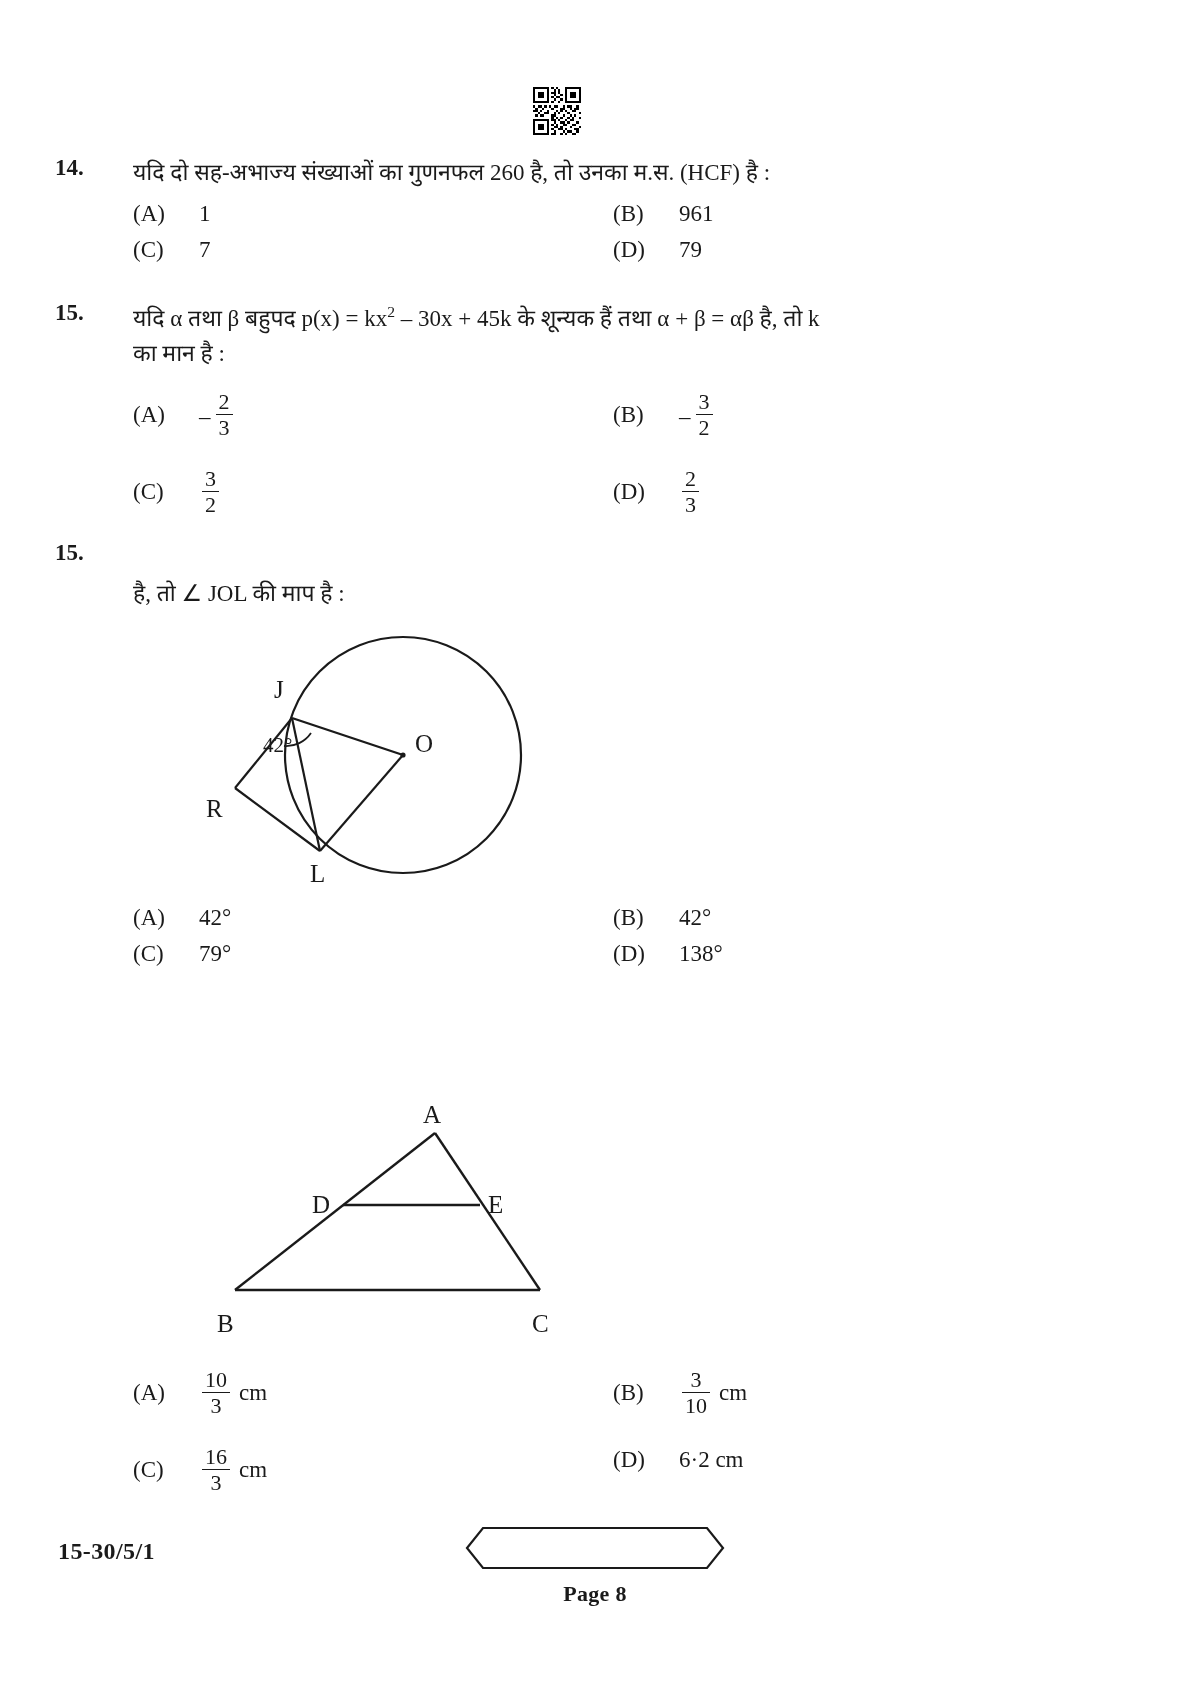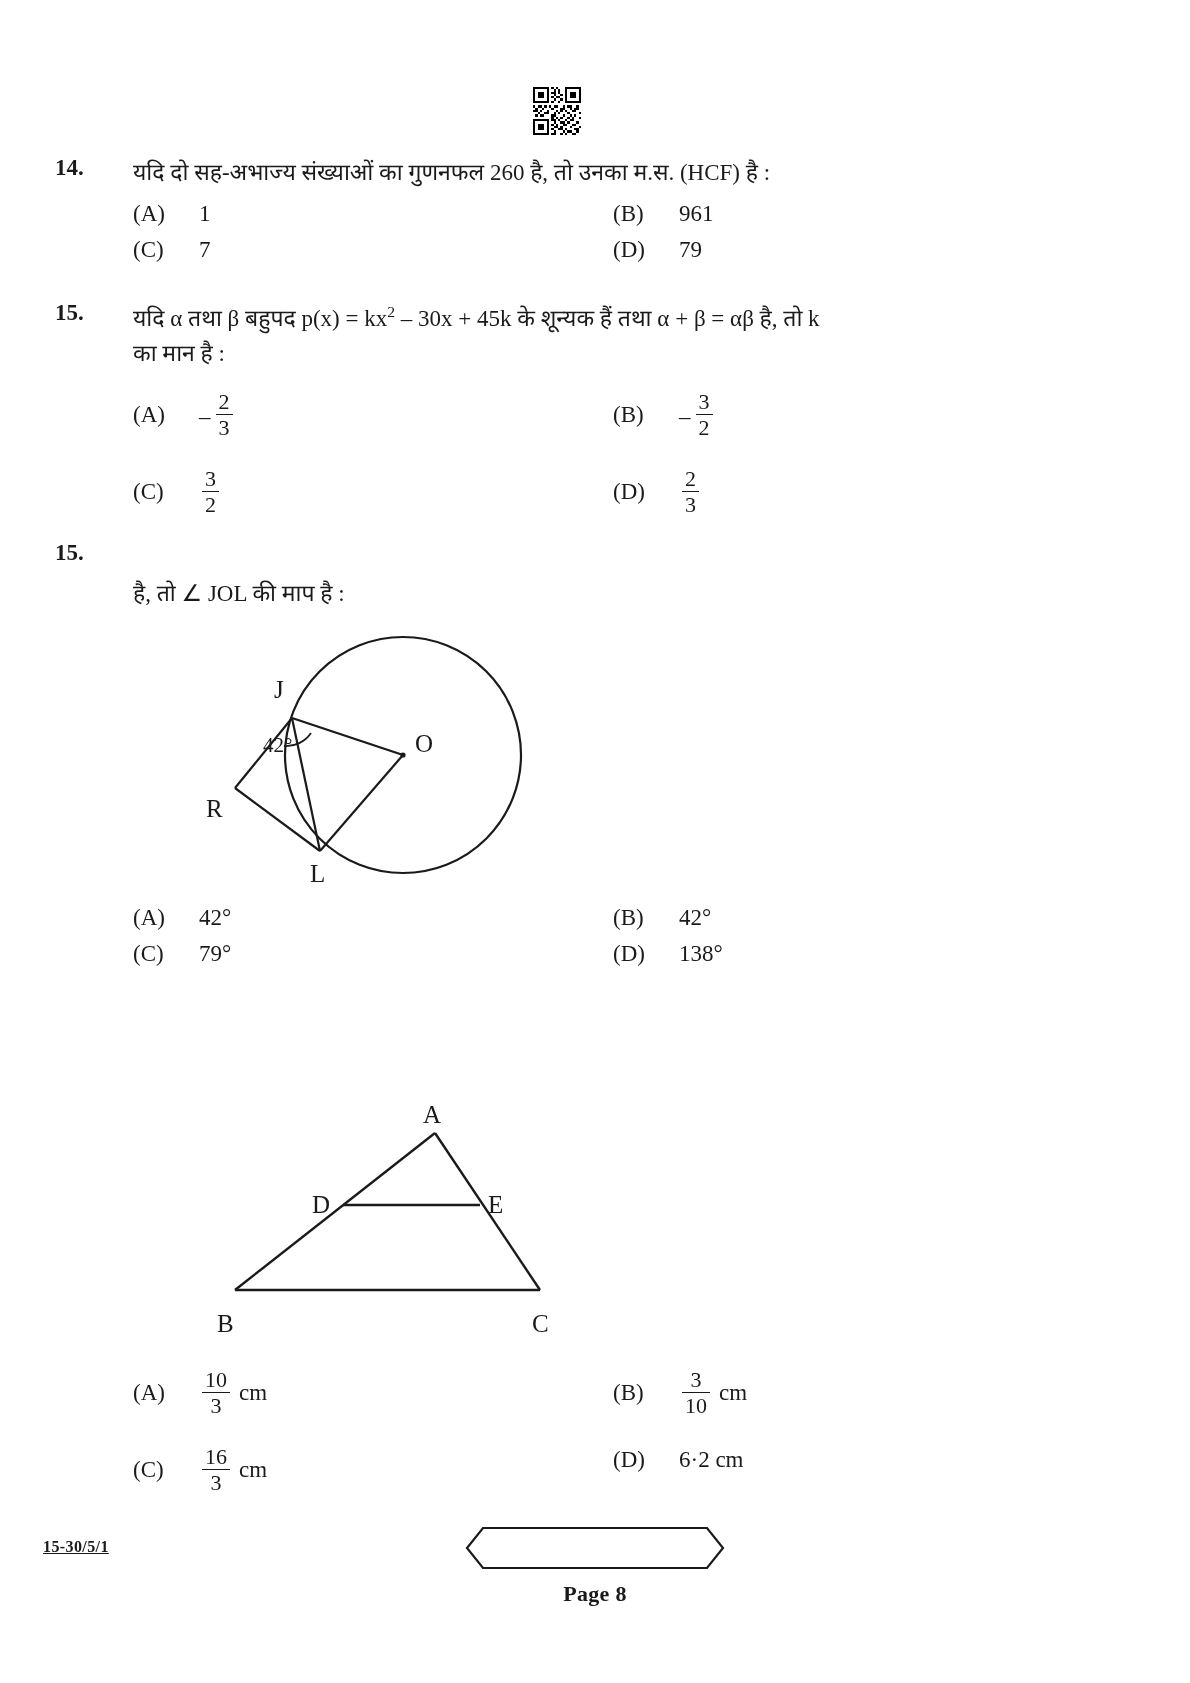--- a/index.html
+++ b/index.html
@@ -107,26 +107,25 @@
     margin-right: 2px;
   }
   .unit { margin-left: 6px; text-align: right; }
 
   
   .figure { position: absolute; }
 
   
   .footer-left {
     position: absolute;
-    left: 43px;
+    left: 58px;
     top: 1538px;
-    font-size: 16px;
+    font-size: 24px;
     font-weight: bold;
     letter-spacing: 0.4px;
-    text-decoration: underline;
   }
   .footer-center {
     position: absolute;
     left: 50%;
     transform: translateX(-50%);
     top: 1526px;
     width: 260px;
     height: 44px;
   }
   .footer-center .pagetext {

